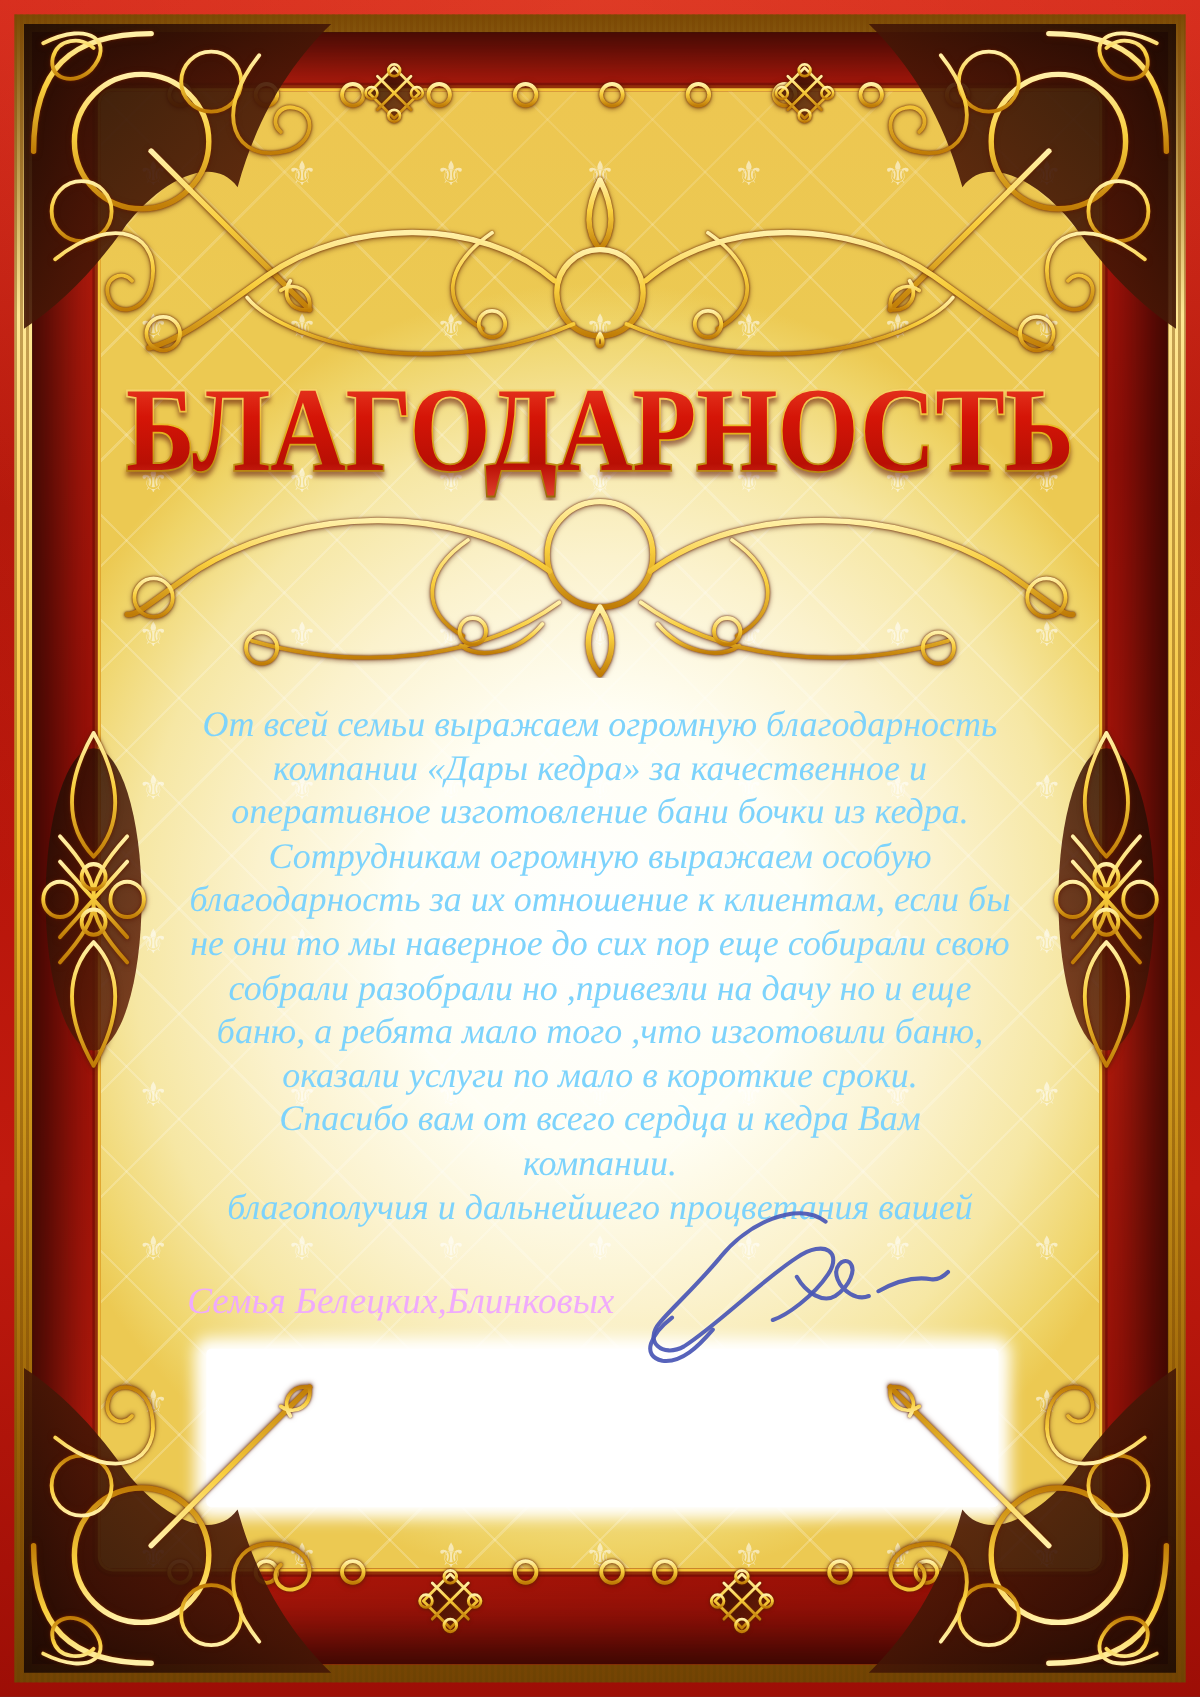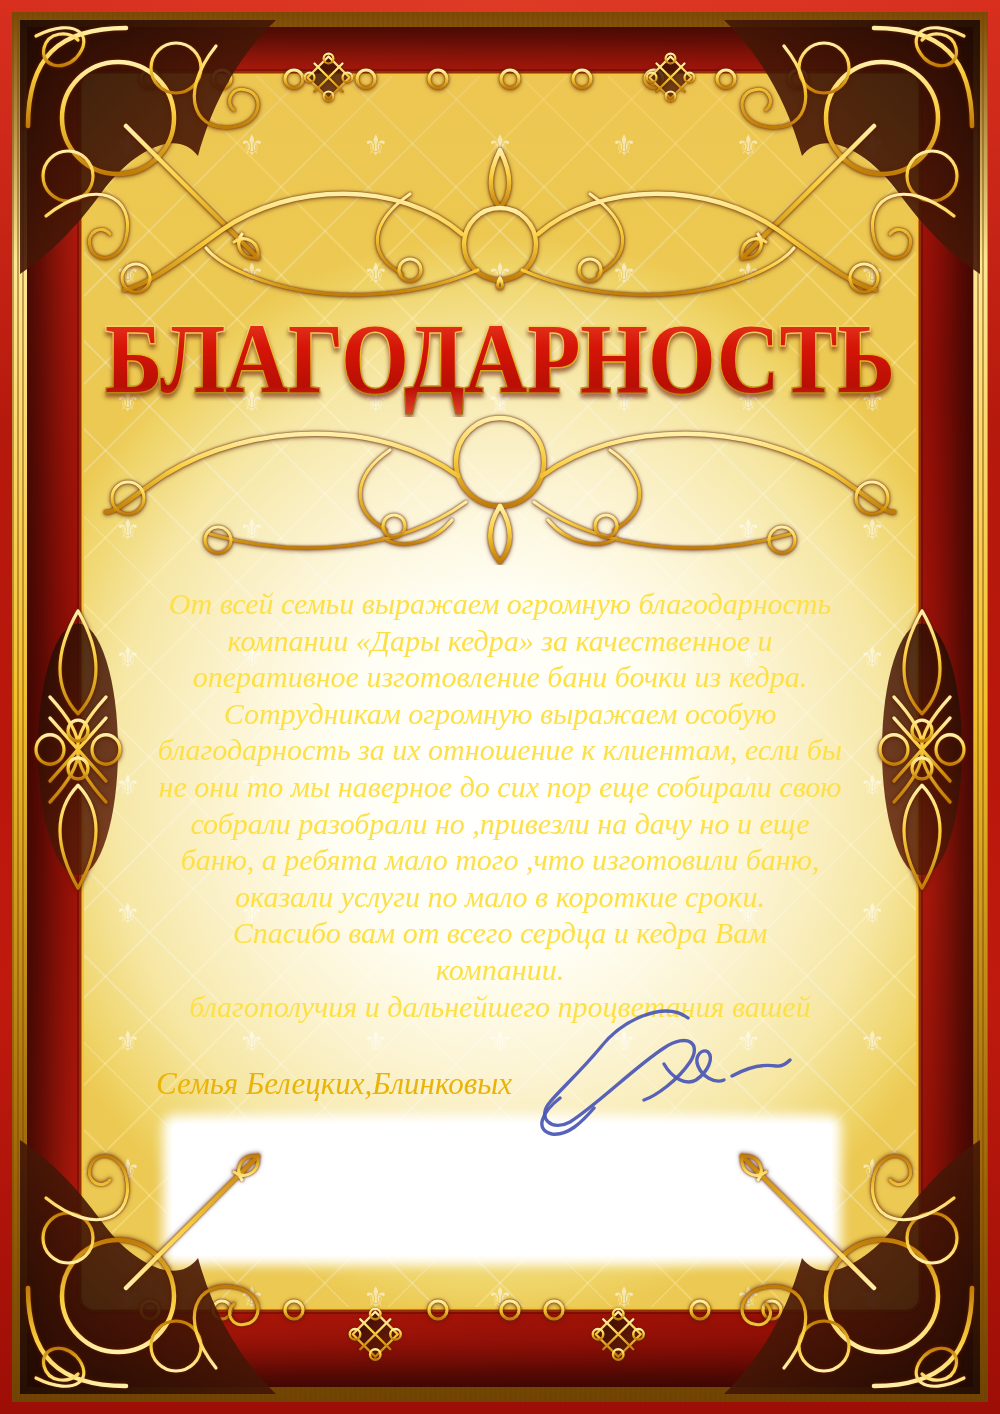--- a/index.html
+++ b/index.html
@@ -31,23 +31,23 @@
   svg{display:block;}
   .goldart{filter:drop-shadow(0 0 1px rgba(110,38,0,.95)) drop-shadow(0 1px 2px rgba(80,20,0,.55));}
   .au{stroke:url(#gg);stroke-width:4.5;fill:none;stroke-linecap:round;stroke-linejoin:round;}
   .au2{stroke:url(#gg);stroke-width:3.2;fill:none;stroke-linecap:round;stroke-linejoin:round;}
   .orn{position:absolute;inset:0;pointer-events:none;}
   
   .title-svg{position:absolute;left:95px;top:292px;}
   .flourish-top{position:absolute;left:110px;top:142px;}
   .flourish-bottom{position:absolute;left:100px;top:410px;}
   .body-text{position:absolute;left:120px;top:586px;width:760px;text-align:center;
-      font-style:italic;font-size:30px;line-height:36.6px;color:#fde047;}
+      font-style:italic;font-size:30px;line-height:36.6px;color:#7dd3fc;}
   .signed-by{position:absolute;left:156px;top:1066px;font-style:italic;font-size:31px;
-      color:#eab308;white-space:nowrap;}
+      color:#f0abfc;white-space:nowrap;}
   .signature-svg{position:absolute;left:540px;top:992px;}
   .sig{stroke:#4956b5;stroke-width:3.4;fill:none;stroke-linecap:round;stroke-linejoin:round;opacity:.92;}
 </style>
 </head>
 <body>
 
 <div class="page">
 
   <div class="layer l-red"></div>
   <div class="layer l-gold"></div>

